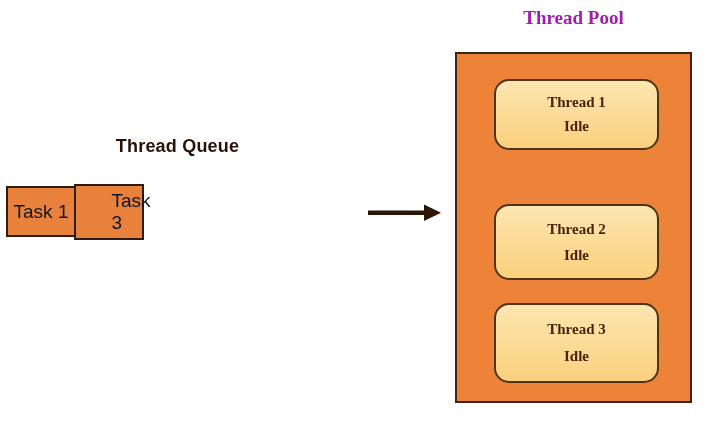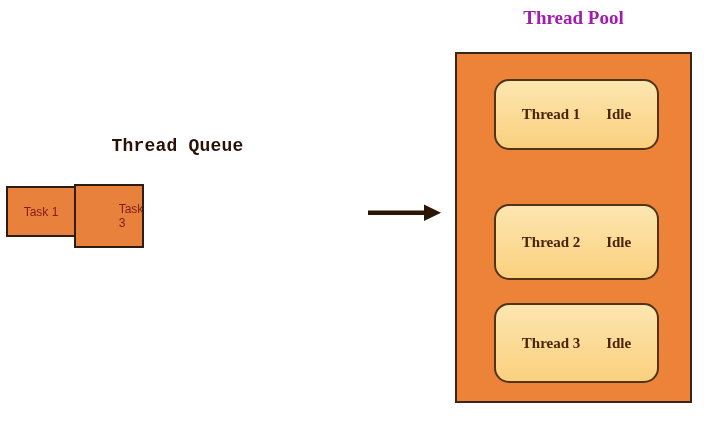--- a/index.html
+++ b/index.html
@@ -16,21 +16,21 @@
     font-family: "Liberation Serif", serif;
   }
 
   
   .queue-title {
     position: absolute;
     left: 6px;
     top: 136px;
     width: 343px;
     text-align: center;
-    font-family: Liberation Mono, monospace;
+    font-family: Liberation Sans, sans-serif;
     font-weight: bold;
     font-size: 18px;
     color: #2a1106;
     letter-spacing: 0.2px;
   }
   .queue-row {
     position: absolute;
     left: 6px;
     top: 186px;
     display: flex;
@@ -40,25 +40,25 @@
     box-sizing: border-box;
     width: 70px;
     height: 51px;
     background: #e8813c;
     border: 2px solid #2e1c0e;
     margin-left: -2px;
     display: flex;
     align-items: center;
     justify-content: center;
     font-family: "Liberation Sans", sans-serif;
-    font-size: 12px;
-    color: #7f1d1d;
+    font-size: 19px;
+    color: #0f172a;
   }
   .task.t1 { margin-left: 0; }
-  .task.t3 { height: 64px; margin-top: -2px; padding-left: 44px; }
+  .task.t3 { height: 56px; margin-top: -2px; padding-left: 44px; }
   .task.t5 { margin-top: 2px; height: 53px; }
 
   
   .arrow {
     position: absolute;
     left: 364px;
     top: 197px;
     width: 80px;
     height: 30px;
   }
@@ -88,21 +88,21 @@
   .thread {
     position: absolute;
     left: 37px;
     width: 165px;
     box-sizing: border-box;
     border: 2px solid #4f3418;
     border-radius: 15px;
     background: linear-gradient(to bottom, #fce6b0 0%, #fcd férfiak 100%);
     background: linear-gradient(to bottom, #fce6b0 0%, #fbd07e 100%);
     display: flex;
-    flex-direction: row;
+    flex-direction: column;
     align-items: center;
     justify-content: space-evenly;
     padding: 6px 0;
     font-family: "Liberation Serif", serif;
     font-weight: bold;
     font-size: 15px;
     color: #4a2309;
     text-align: center;
   }
   .thread.th1 { top: 25px;  height: 71px; }

